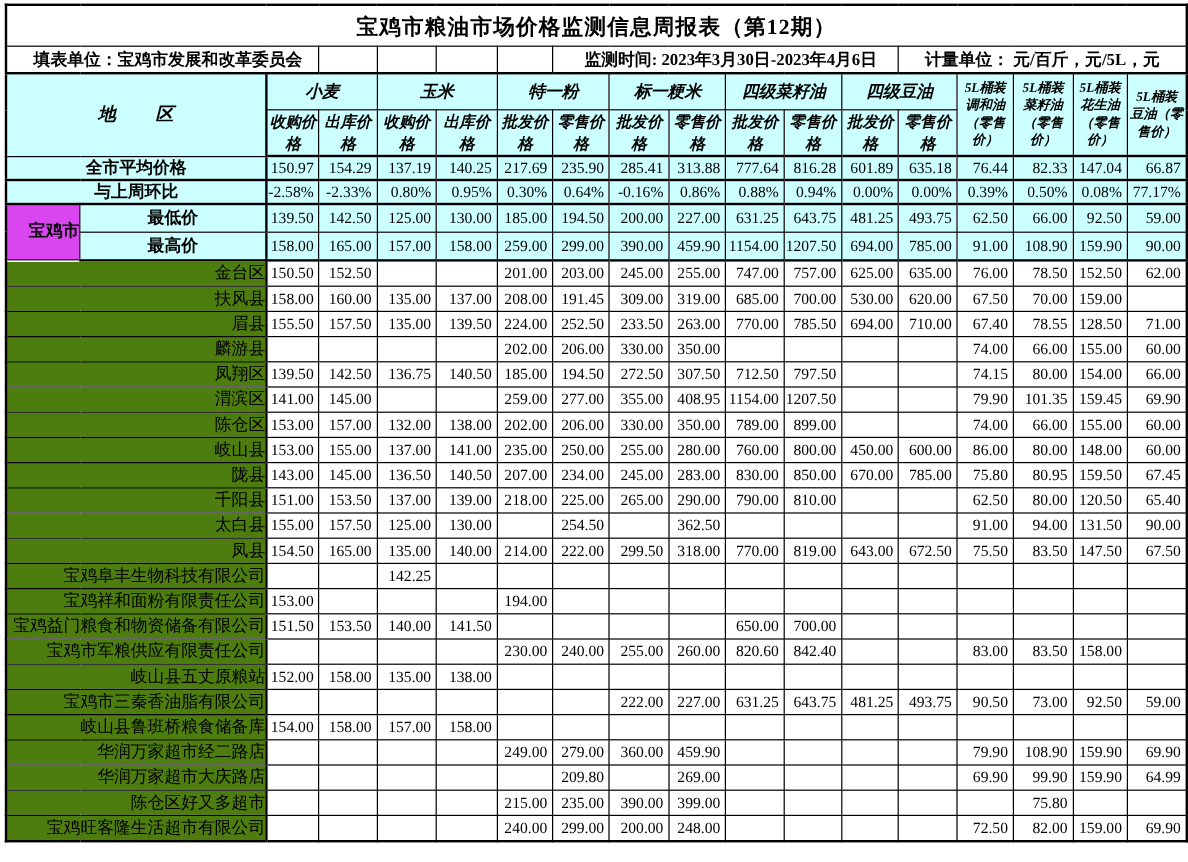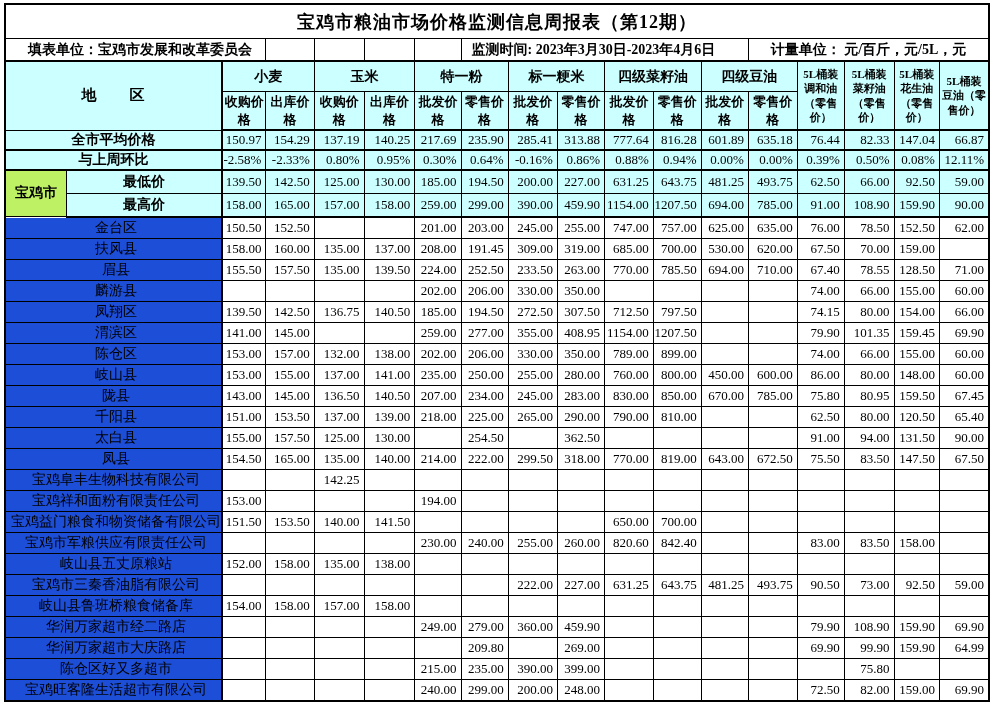--- a/index.html
+++ b/index.html
@@ -9,34 +9,34 @@
   
   tr.title-row td{height:33px;border-bottom:1px solid #000;background:#fff;}
   tr.info-row td{height:21px;background:#fff;border-bottom:2px solid #000;
                  font-weight:bold;font-size:14px;white-space:nowrap;}
   tr.group-row th{height:29px;}
   tr.sub-row th{height:37px;border-bottom:2px solid #000;}
   tr.row-sum td{height:17px;font-family:Liberation Serif, serif;}
   tr.row-mm td{height:22px;}
   tr.row-data td{height:20px;}
   
-  th{background:#CCFFFF;font-weight:bold;}
+  th{background:#CCFFFF;font-weight:bold;font-style:italic;}
   .region-h{font-size:15px;letter-spacing:1px;border-right:2px solid #000;margin-left:48px;}
   .group-h{font-size:14px;}
   .sub-h{font-size:13px;line-height:1.35;}
   .oil-h{font-size:11px;line-height:1.3;border-bottom:2px solid #000;padding:0 2px;}
   
   .page-title{font-size:18px;font-weight:bold;text-align:center;letter-spacing:1px;}
   .fill-unit{text-align:left;padding-left:22px;margin-top:46px;}
-  .monitor-time{text-align:left;padding-left:10px;}
+  .monitor-time{text-align:left;padding-left:26px;}
   .unit-label{text-align:center;}
   
   td.lbl{background:#CCFFFF;font-weight:bold;font-size:14px;text-align:center;border-right:2px solid #000;}
-  td.city{background:#bef264;font-weight:bold;font-size:14px;text-align:center;}
-  td.name{background:#1d4ed8;font-size:14px;text-align:center;padding-left:5px;white-space:nowrap;
+  td.city{background:#d946ef;font-weight:bold;font-size:14px;text-align:right;}
+  td.name{background:#4d7c0f;font-size:14px;text-align:right;padding-left:5px;white-space:nowrap;
           border-right:2px solid #000;}
   td.num{font-size:13px;text-align:right;padding-right:4px;white-space:nowrap;}
   tr.cyan td.num{background:#CCFFFF;}
   tr.white td.num{background:#ffffff;}
   tr.bb2 td{border-bottom-width:2px;}
 </style>
 </head>
 <body>
 
 <table>
@@ -133,21 +133,21 @@
         <td class="num">0.64%</td>
         <td class="num">-0.16%</td>
         <td class="num">0.86%</td>
         <td class="num">0.88%</td>
         <td class="num">0.94%</td>
         <td class="num">0.00%</td>
         <td class="num">0.00%</td>
         <td class="num">0.39%</td>
         <td class="num">0.50%</td>
         <td class="num">0.08%</td>
-        <td class="num">12.11%</td>
+        <td class="num">77.17%</td>
       </tr>
       <tr class="row-mm cyan">
         <td rowspan="2" class="city">宝鸡市</td>
         <td class="lbl">最低价</td>
         <td class="num">139.50</td>
         <td class="num">142.50</td>
         <td class="num">125.00</td>
         <td class="num">130.00</td>
         <td class="num">185.00</td>
         <td class="num">194.50</td>

